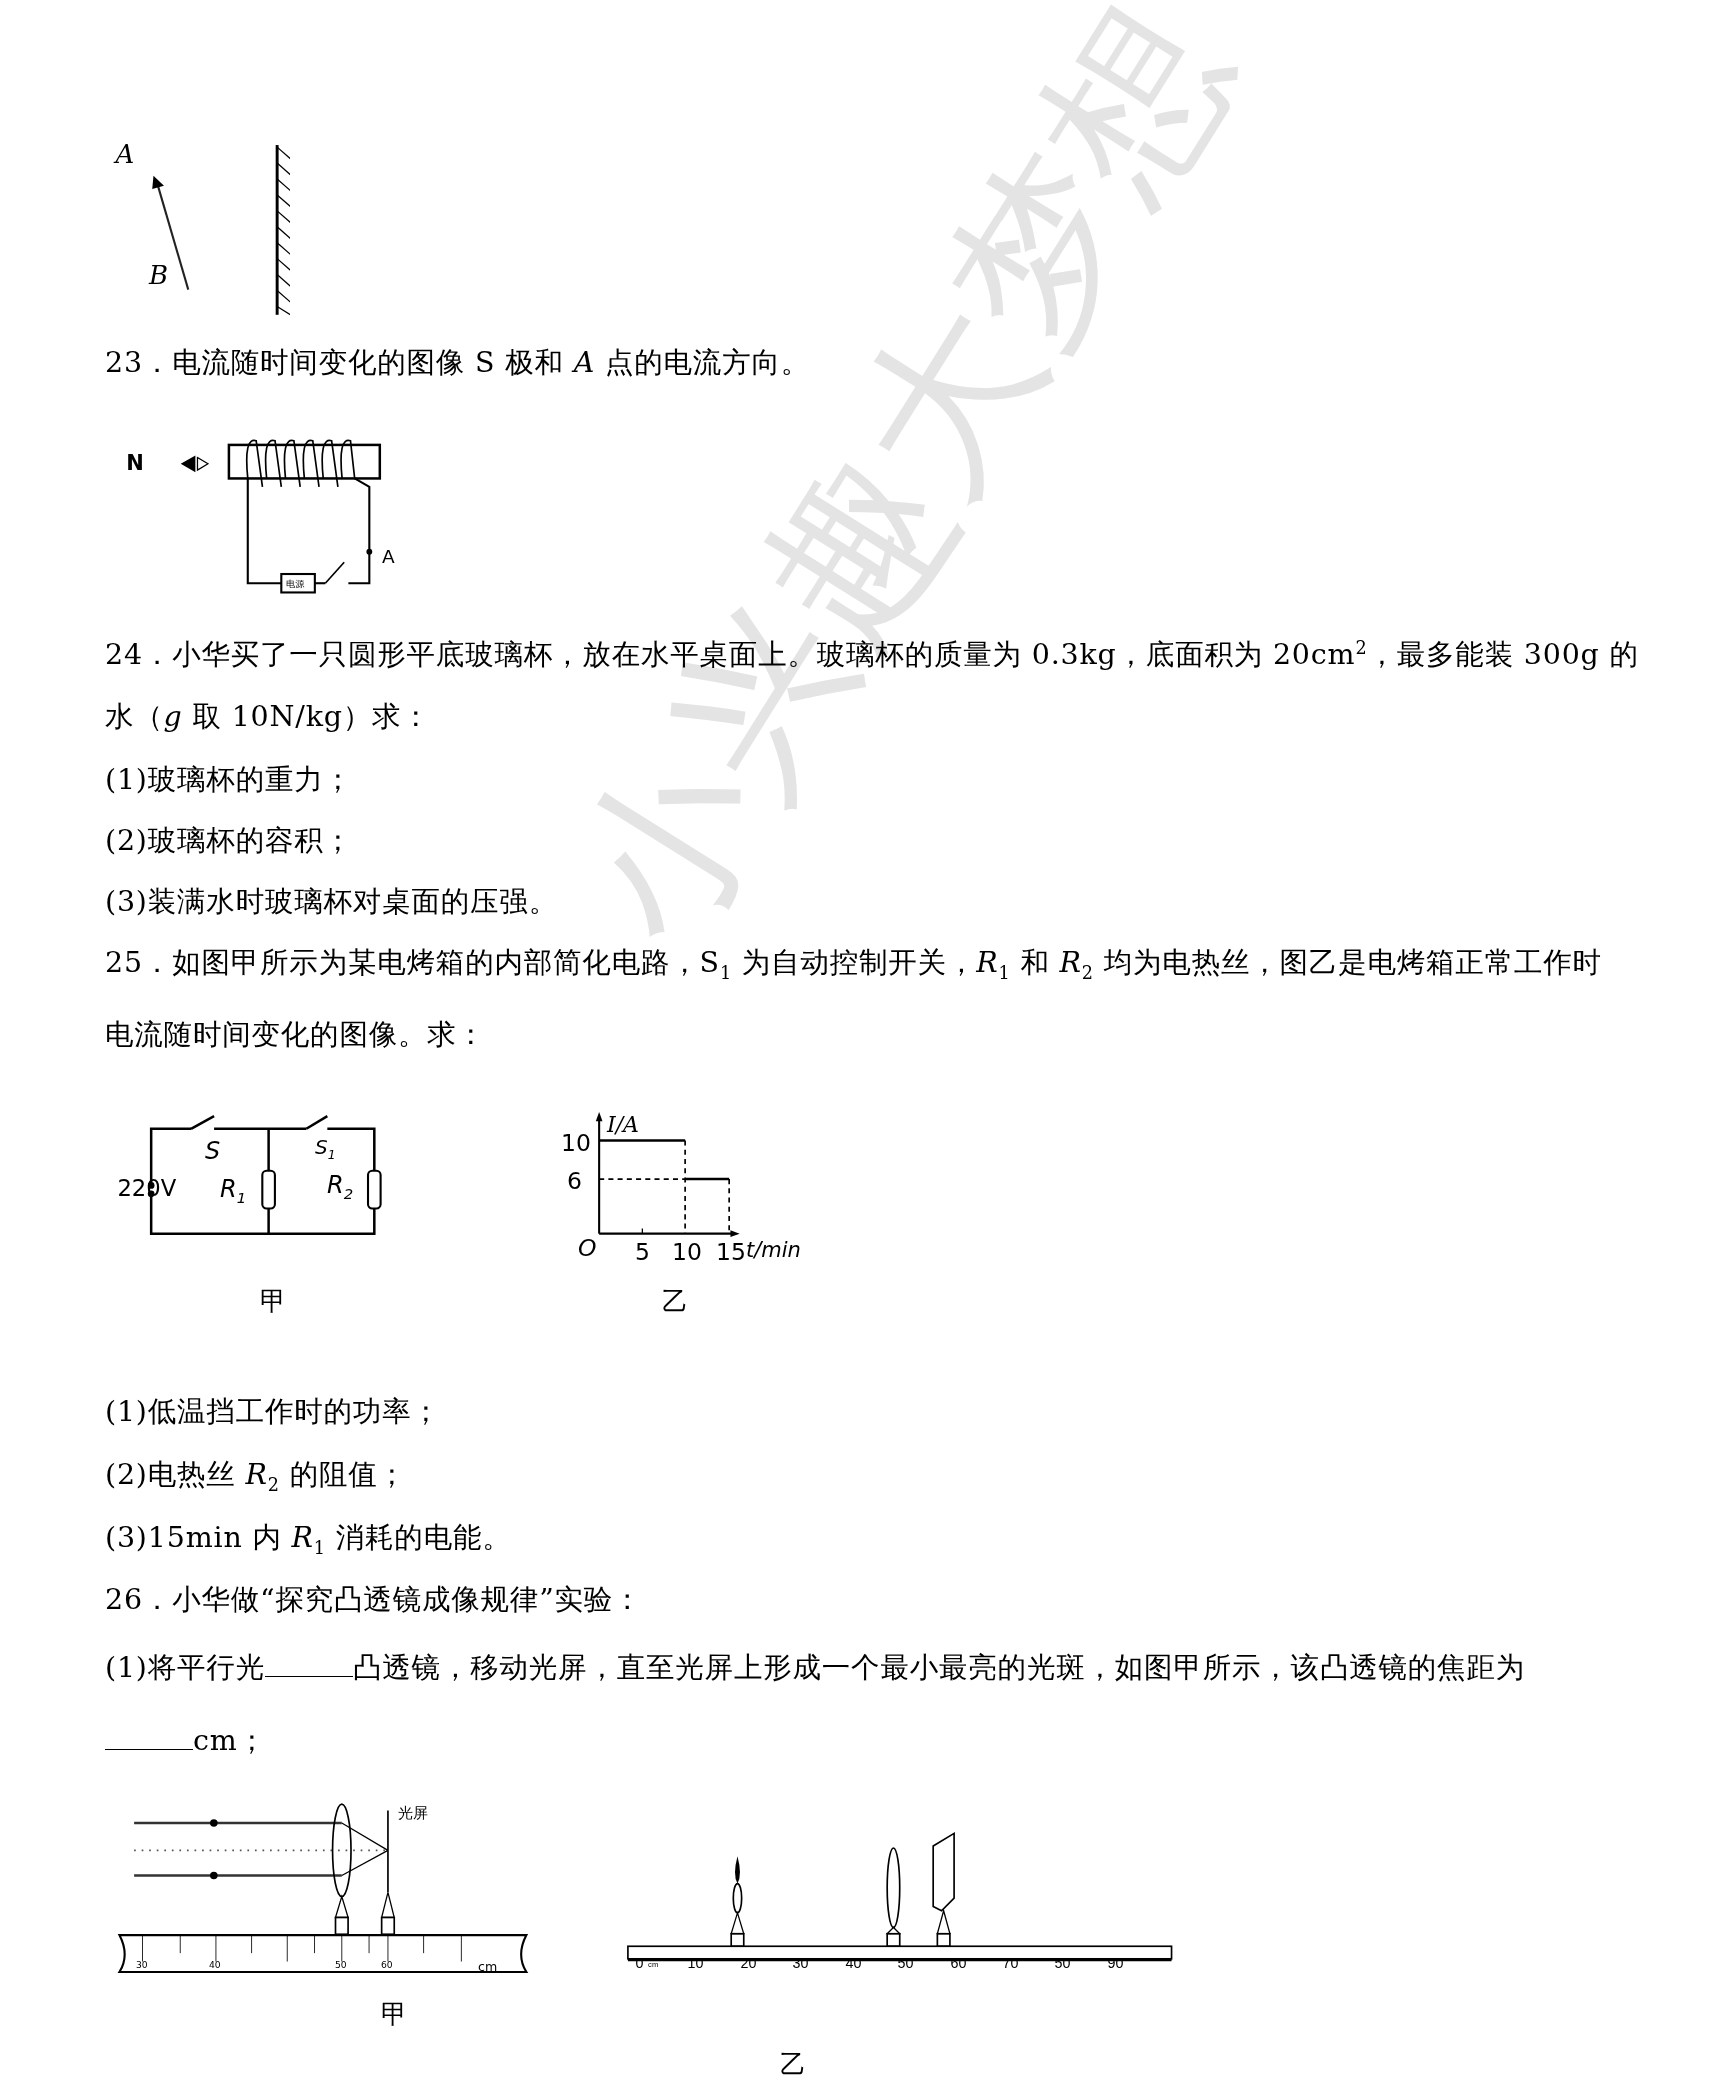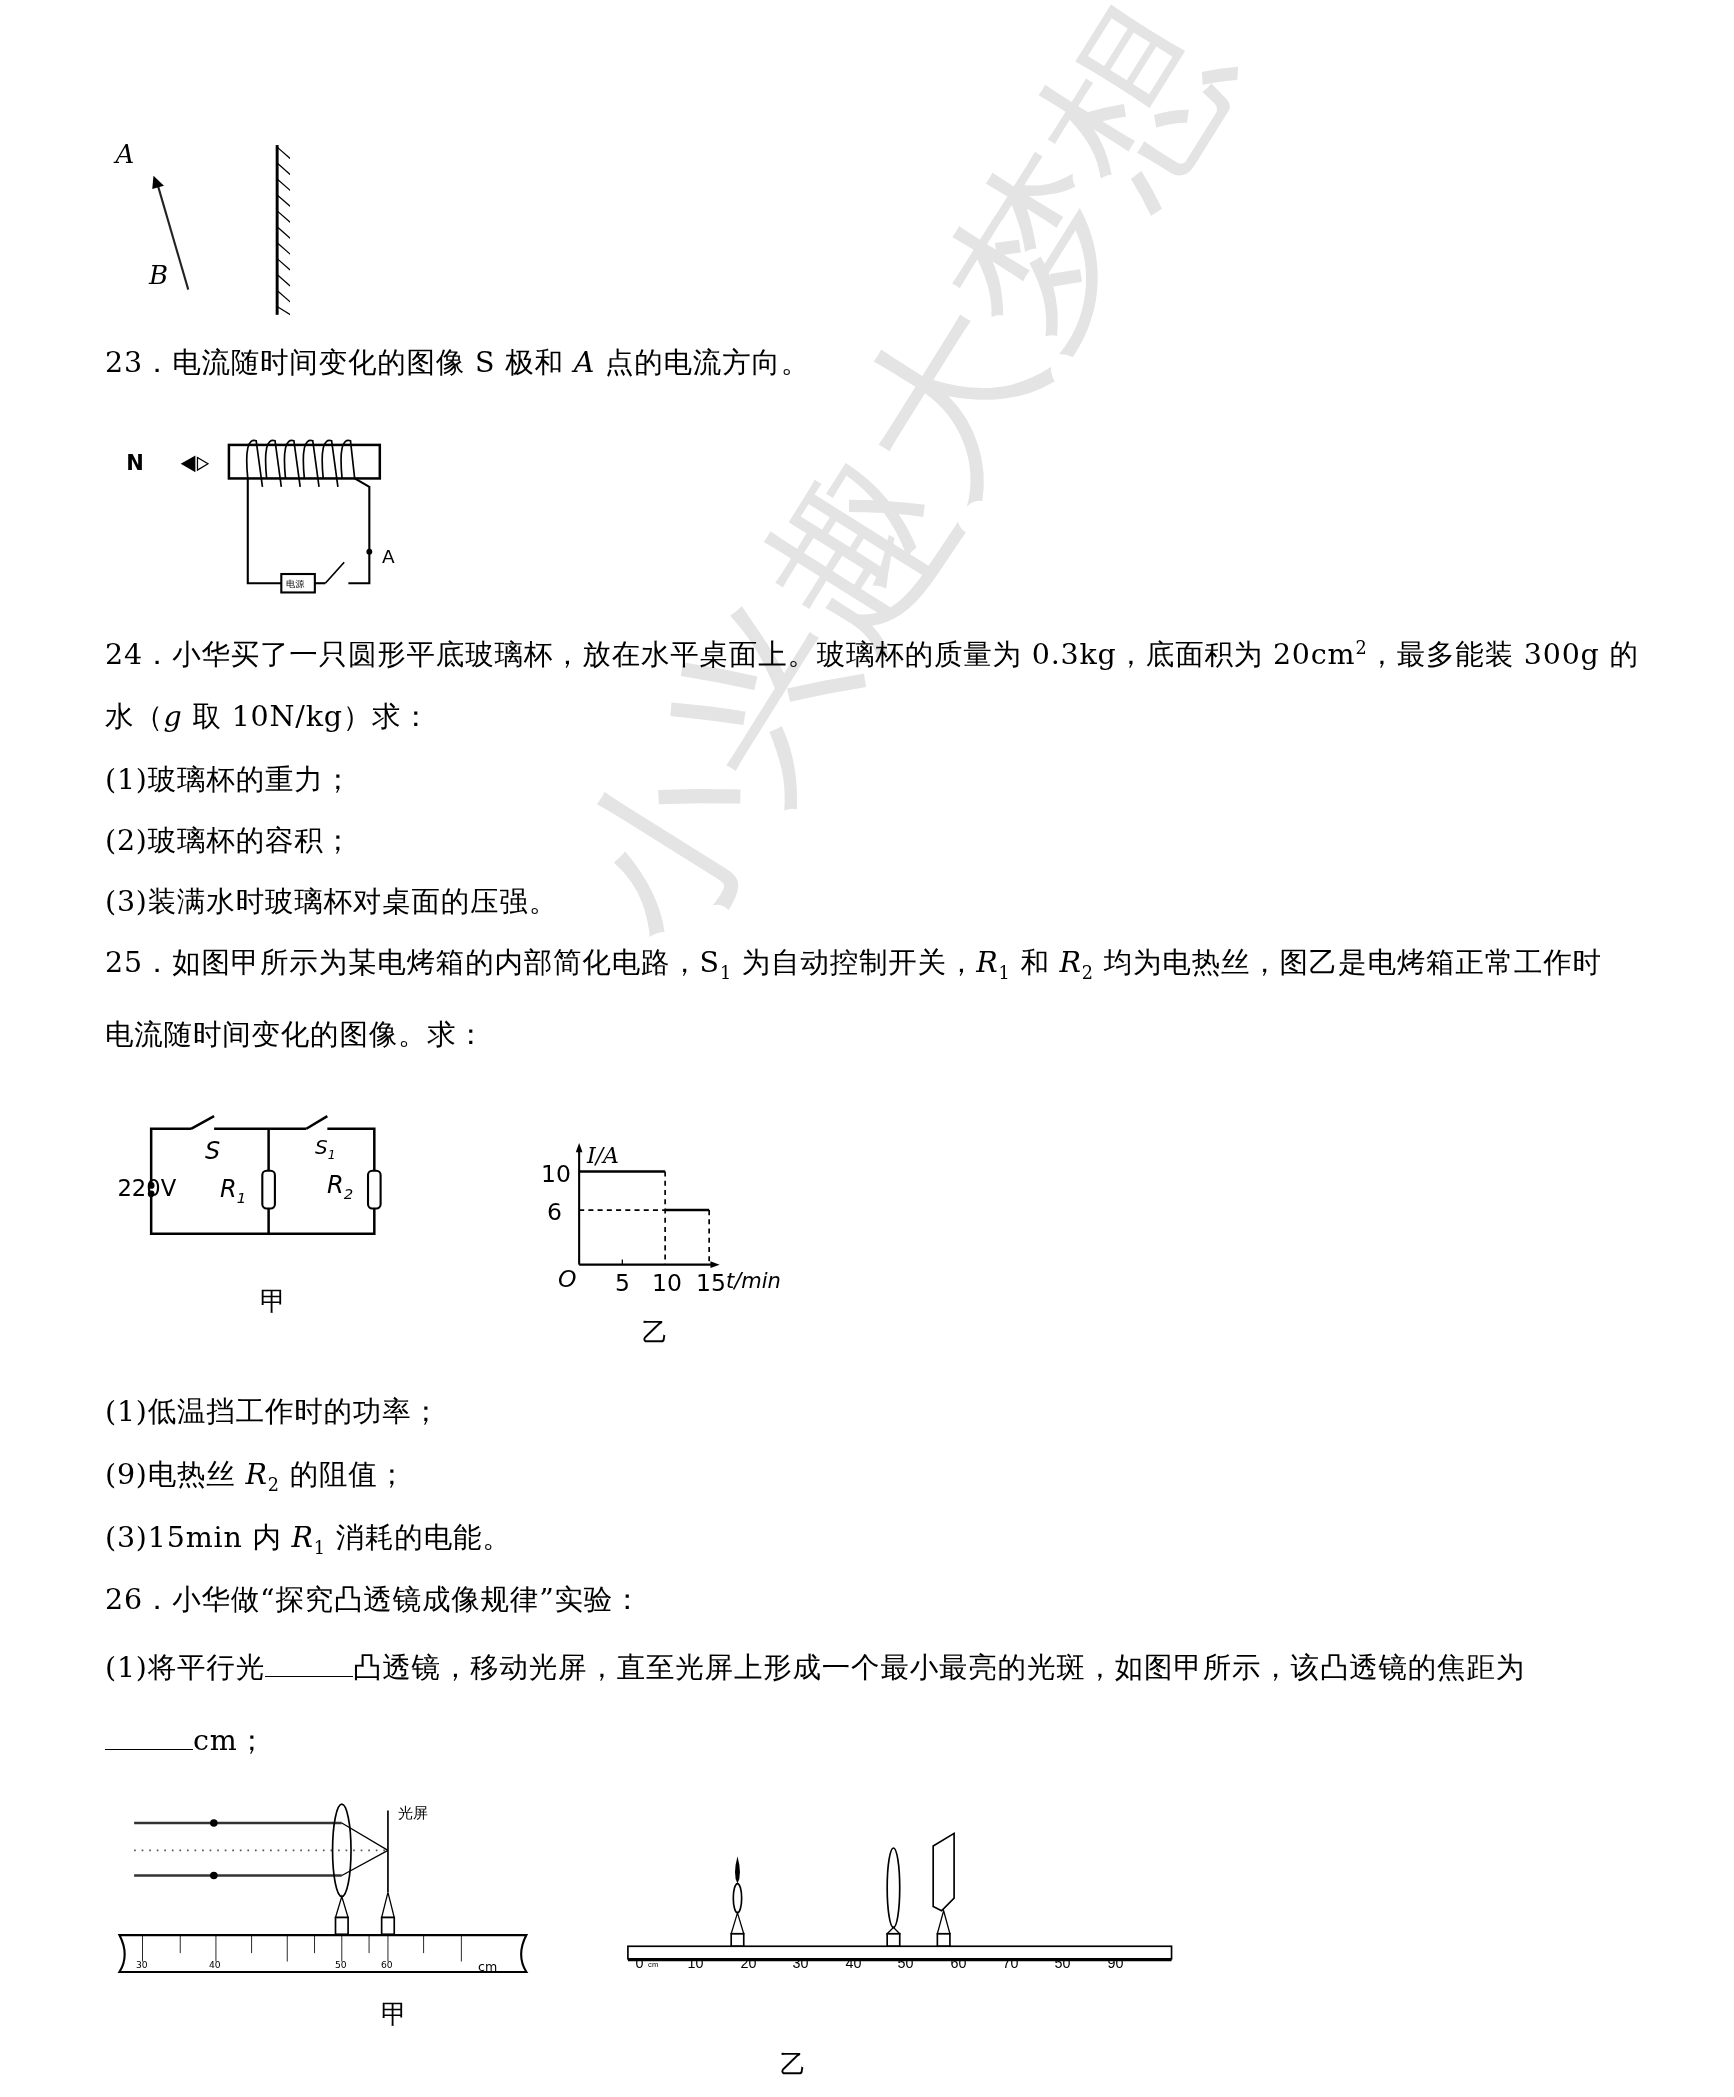--- a/index.html
+++ b/index.html
@@ -108,21 +108,21 @@
       <circle cx="100" cy="195" r="8" fill="#000"></circle>
     </svg>
     <span class="cap" style="left:8.4px; top:63px; font-size:22.7px;">220V</span>
     <span class="cap it" style="left:96px; top:25px; font-size:24px;">S</span>
     <span class="cap it" style="left:206px; top:23px; font-size:20px;"><span>S</span><sub>1</sub></span>
     <span class="cap it" style="left:111px; top:63px; font-size:24px;"><span>R</span><sub>1</sub></span>
     <span class="cap it" style="left:218px; top:59px; font-size:24px;"><span>R</span><sub>2</sub></span>
     <span class="cap" style="left:151px; top:172px;">甲</span>
   </div>
 
-  <div class="fig" style="left:516px; top:1112px;margin-top:31px;">
+  <div class="fig" style="left:536px; top:1112px;">
     <svg width="336" height="151" viewBox="0 0 800 360">
       <line x1="150" y1="290" x2="150" y2="10" stroke="#000" stroke-width="5"></line>
       <polygon points="150,0 142,22 158,22" fill="#000"></polygon>
       <line x1="150" y1="290" x2="470" y2="290" stroke="#000" stroke-width="5"></line>
       <polygon points="485,290 463,282 463,298" fill="#000"></polygon>
       <polyline points="150,68 355,68 355,290" fill="none" stroke="#000" stroke-width="0"></polyline>
       <line x1="150" y1="68" x2="355" y2="68" stroke="#000" stroke-width="6"></line>
       <line x1="355" y1="68" x2="355" y2="290" stroke="#000" stroke-width="4" stroke-dasharray="12,10"></line>
       <line x1="150" y1="160" x2="355" y2="160" stroke="#000" stroke-width="4" stroke-dasharray="12,10"></line>
       <line x1="355" y1="160" x2="460" y2="160" stroke="#000" stroke-width="6"></line>
@@ -135,21 +135,21 @@
     <span class="cap it" style="left:42px; top:122px; font-size:23.5px;">O</span>
     <span class="cap" style="left:99px; top:126px; font-size:23.5px;">5</span>
     <span class="cap" style="left:136px; top:126px; font-size:23.5px;">10</span>
     <span class="cap" style="left:180px; top:126px; font-size:23.5px;">15</span>
     <span class="cap it" style="left:210px; top:126px; font-size:21px;">t/min</span>
     <span class="cap" style="left:126px; top:172px;">乙</span>
   </div>
 
   <div class="line" style="top:1393px;">(1)低温挡工作时的功率；</div>
   <div class="line" style="top:1456px;">
-    <span>(9)电热丝 </span><span class="it">R</span><sub>2</sub><span> 的阻值；</span>
+    <span>(2)电热丝 </span><span class="it">R</span><sub>2</sub><span> 的阻值；</span>
   </div>
   <div class="line" style="top:1519px;">
     <span>(3)15min 内 </span><span class="it">R</span><sub>1</sub><span> 消耗的电能。</span>
   </div>
 
   <div class="line" style="top:1581px;">
     <span>26．</span><span>小华做“探究凸透镜成像规律”实验：</span>
   </div>
   <div class="line" style="top:1649px;">
     <span>(1)将平行光</span><span class="blank"></span><span>凸透镜，移动光屏，直至光屏上形成一个最小最亮的光斑，如图甲所示，该凸透镜的焦距为</span>

